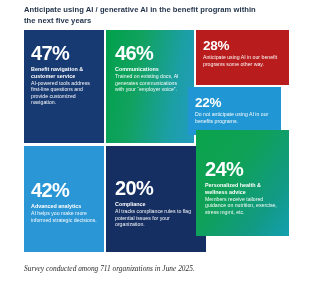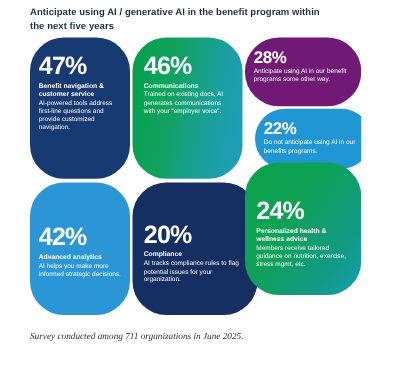--- a/index.html
+++ b/index.html
@@ -41,21 +41,20 @@
     left: 24px;
     top: 30px;
     width: 265px;
     height: 222px;
   }
   .tile {
     position: absolute;
     box-sizing: border-box;
     overflow: hidden;
     color: #ffffff;
-    border-radius: 27px;
   }
   .tile-inner {
     position: absolute;
     left: 7px;
     right: 5px;
   }
   .pct {
     font-size: 20px;
     font-weight: bold;
     line-height: 21px;
@@ -81,29 +80,29 @@
     line-height: 6.6px;
     margin: 0;
     color: #ffffff;
     opacity: 0.97;
   }
 
   
   #tile-1 { left: 0px;   top: 0px;   width: 80px; height: 113px; }
   #tile-2 { left: 82px;  top: 0px;   width: 88px; height: 113px; }
   #tile-3 { left: 172px; top: 0px;   width: 93px; height: 55px;  }
-  #tile-4 { left: 180px; top: 57px;  width: 93px; height: 48px;  }
+  #tile-4 { left: 164px; top: 57px;  width: 93px; height: 48px;  }
   #tile-5 { left: 0px;   top: 116px; width: 80px; height: 106px; }
   #tile-6 { left: 82px;  top: 116px; width: 100px; height: 106px; }
   #tile-7 { left: 172px; top: 100px; width: 93px; height: 106px; }
 
   
   #tile-1 { background: #183a72; }
   #tile-2 { background: linear-gradient(100deg, #00a14b 0%, #11a25f 35%, #1c9fa6 75%, #229cc0 100%); }
-  #tile-3 { background: #701a75; padding-left: 48px; }
+  #tile-3 { background: #b91c1c; padding-left: 48px; }
   #tile-4 { background: #2196d4; }
   #tile-5 { background: #2b96d6; }
   #tile-6 { background: #152f63; }
   #tile-7 { background: linear-gradient(125deg, #0aa34a 0%, #0fa157 40%, #129a84 75%, #139fb0 100%); }
 
   
   #tile-1 .tile-inner { top: 13px; }
   #tile-2 .tile-inner { top: 13px; }
   #tile-3 .tile-inner { top: 8px; }
   #tile-4 .tile-inner { top: 8px; }

